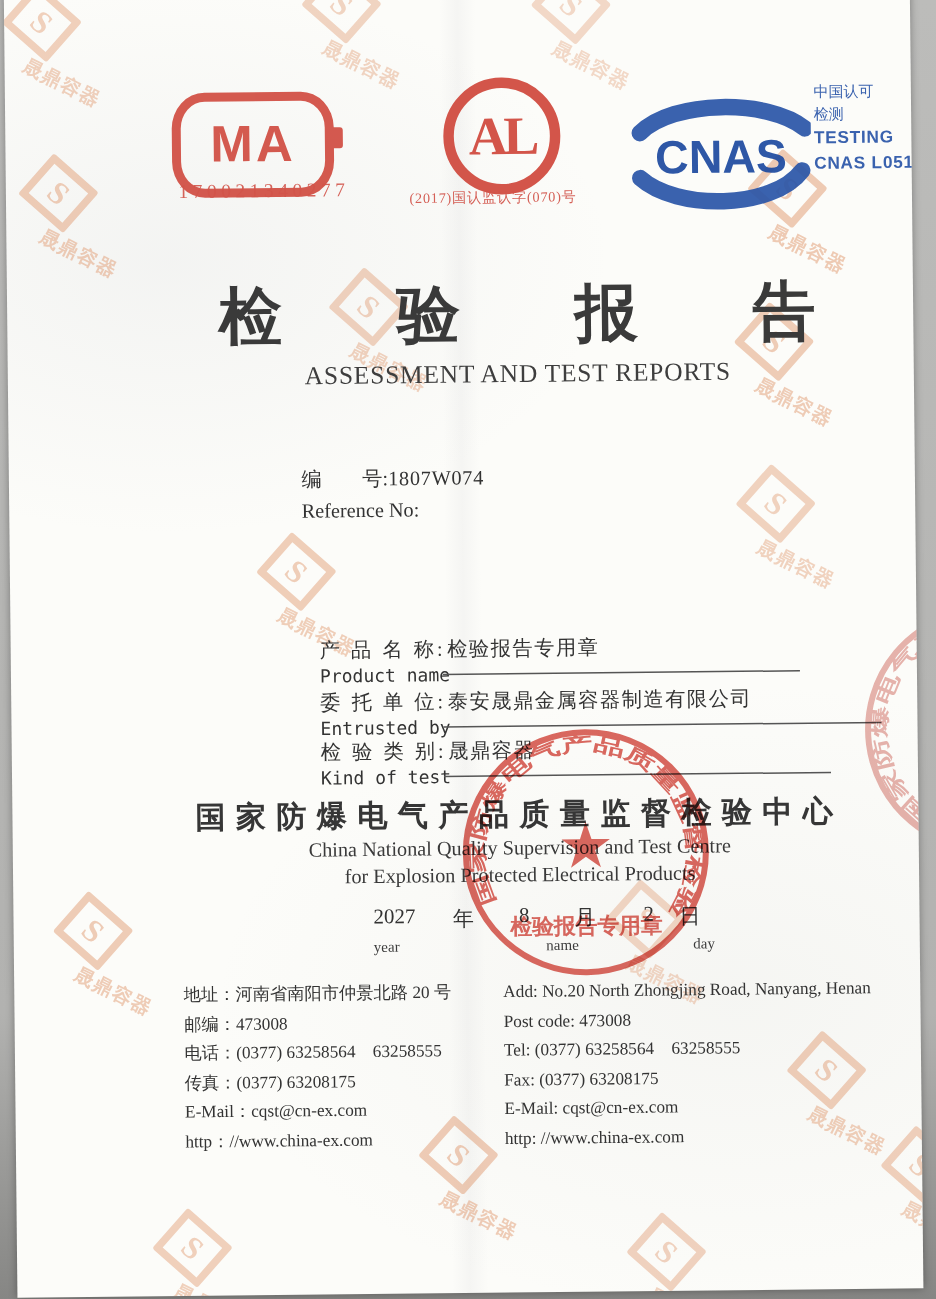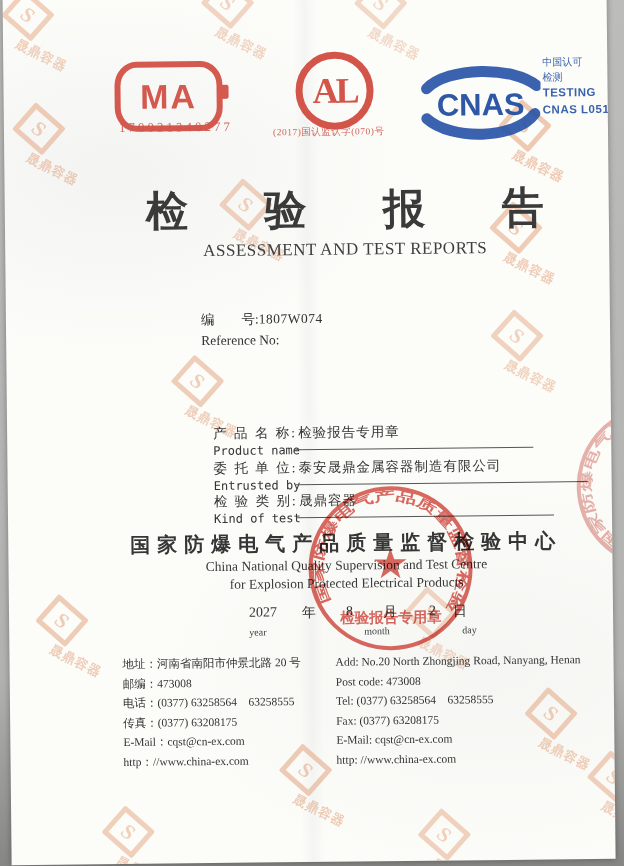--- a/index.html
+++ b/index.html
@@ -248,21 +248,21 @@
   <div id="org-en2">for Explosion Protected Electrical Products</div>
 
   <div id="date">
     <span style="left:247px">2027</span>
     <span style="left:300px">年</span>
     <span style="left:344px">8</span>
     <span style="left:381px">月</span>
     <span style="left:427px">2</span>
     <span style="left:451px">日</span>
     <span class="dsub" style="left:247px;top:22px">year</span>
-    <span class="dsub" style="left:362px;top:22px">month</span>
+    <span class="dsub" style="left:362px;top:22px">name</span>
     <span class="dsub" style="left:460px;top:22px">day</span>
   </div>
 
   <svg id="seal-main" width="172" height="172" viewBox="0 0 172 172">
     <circle cx="86" cy="86" r="80" fill="none" stroke="#d5483e" stroke-width="4"></circle>
     <path id="arcMain" d="M 27,120 A 68,68 0 1 1 145,120" fill="none"></path>
     <text font-size="13" fill="#d5483e" font-weight="bold">
       <textPath href="#arcMain" startOffset="2" lengthAdjust="spacingAndGlyphs" textLength="332">国家防爆电气产品质量监督检验中心</textPath>
     </text>
     <text x="86" y="96" text-anchor="middle" font-size="42" fill="#d5483e">★</text>

